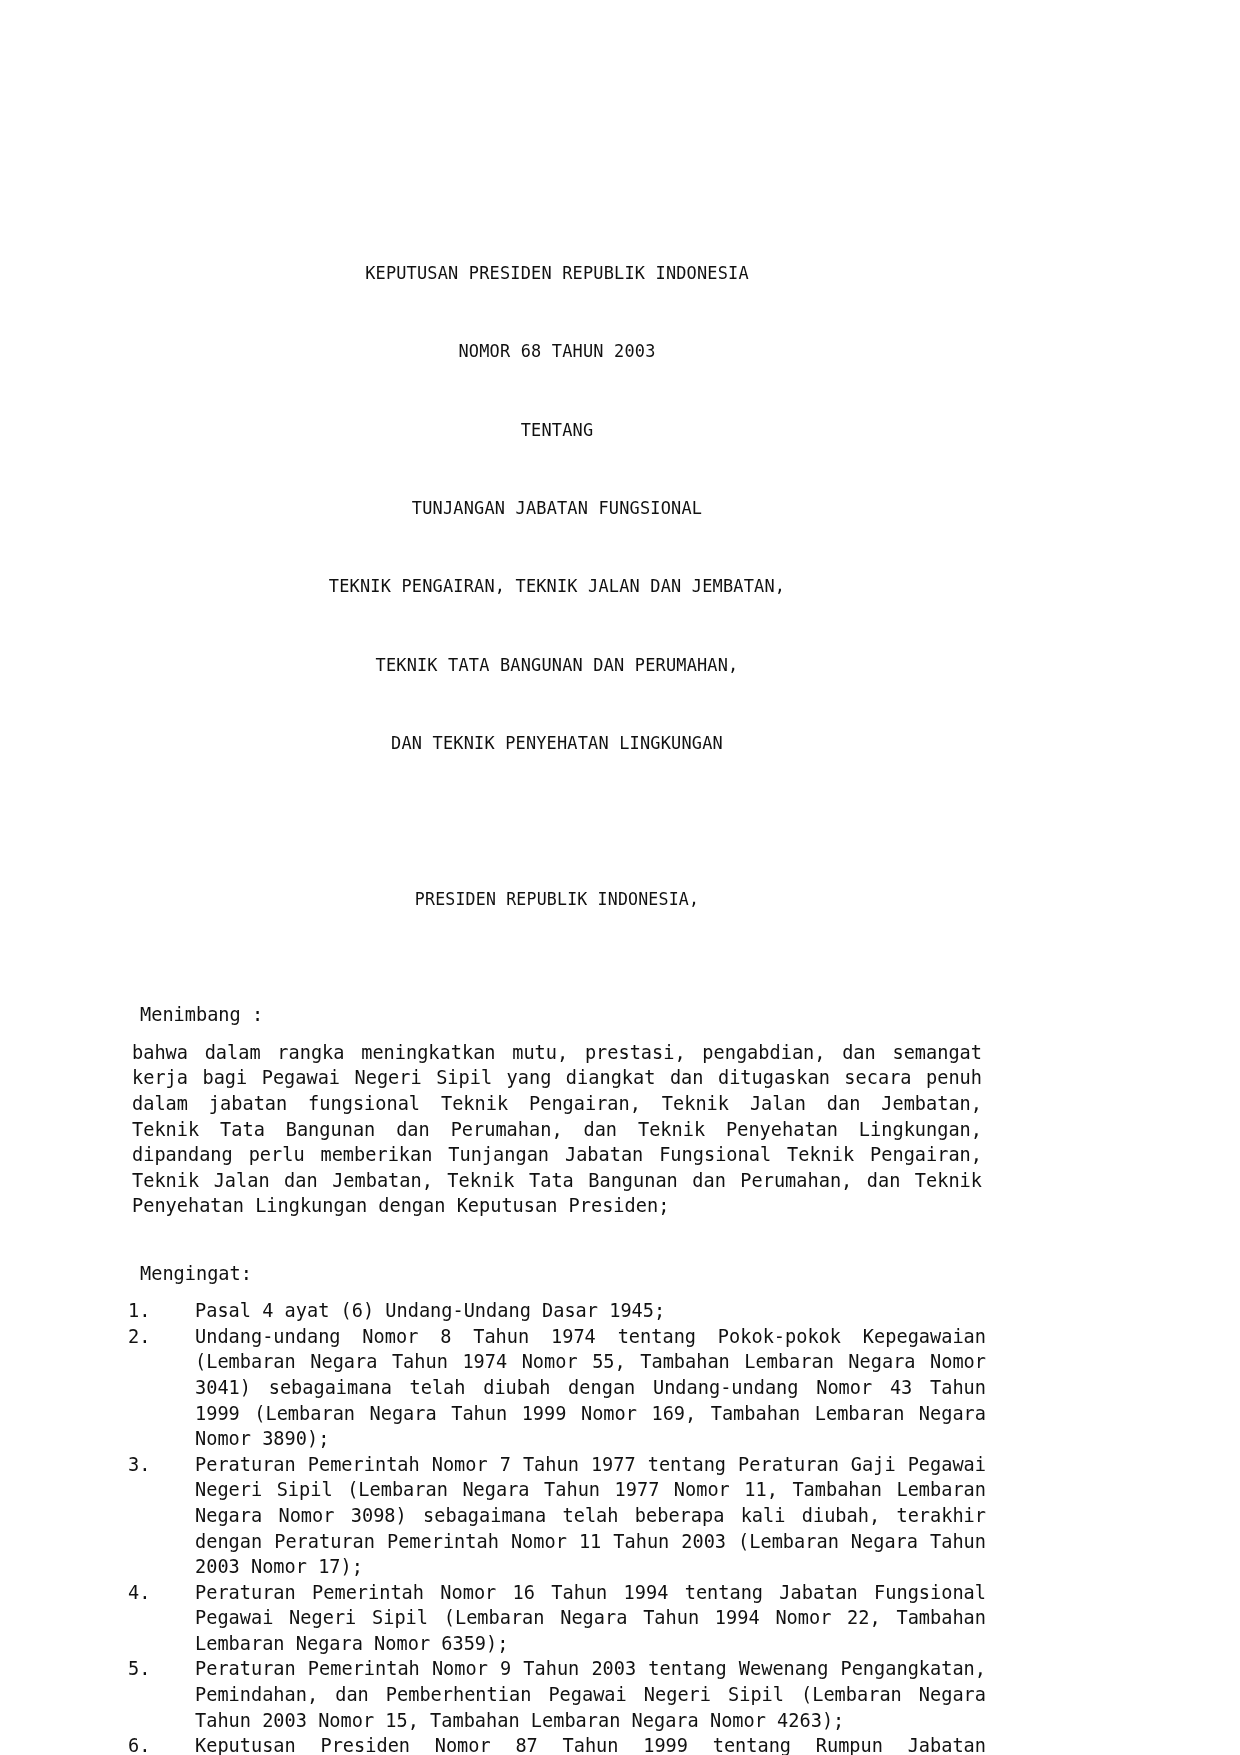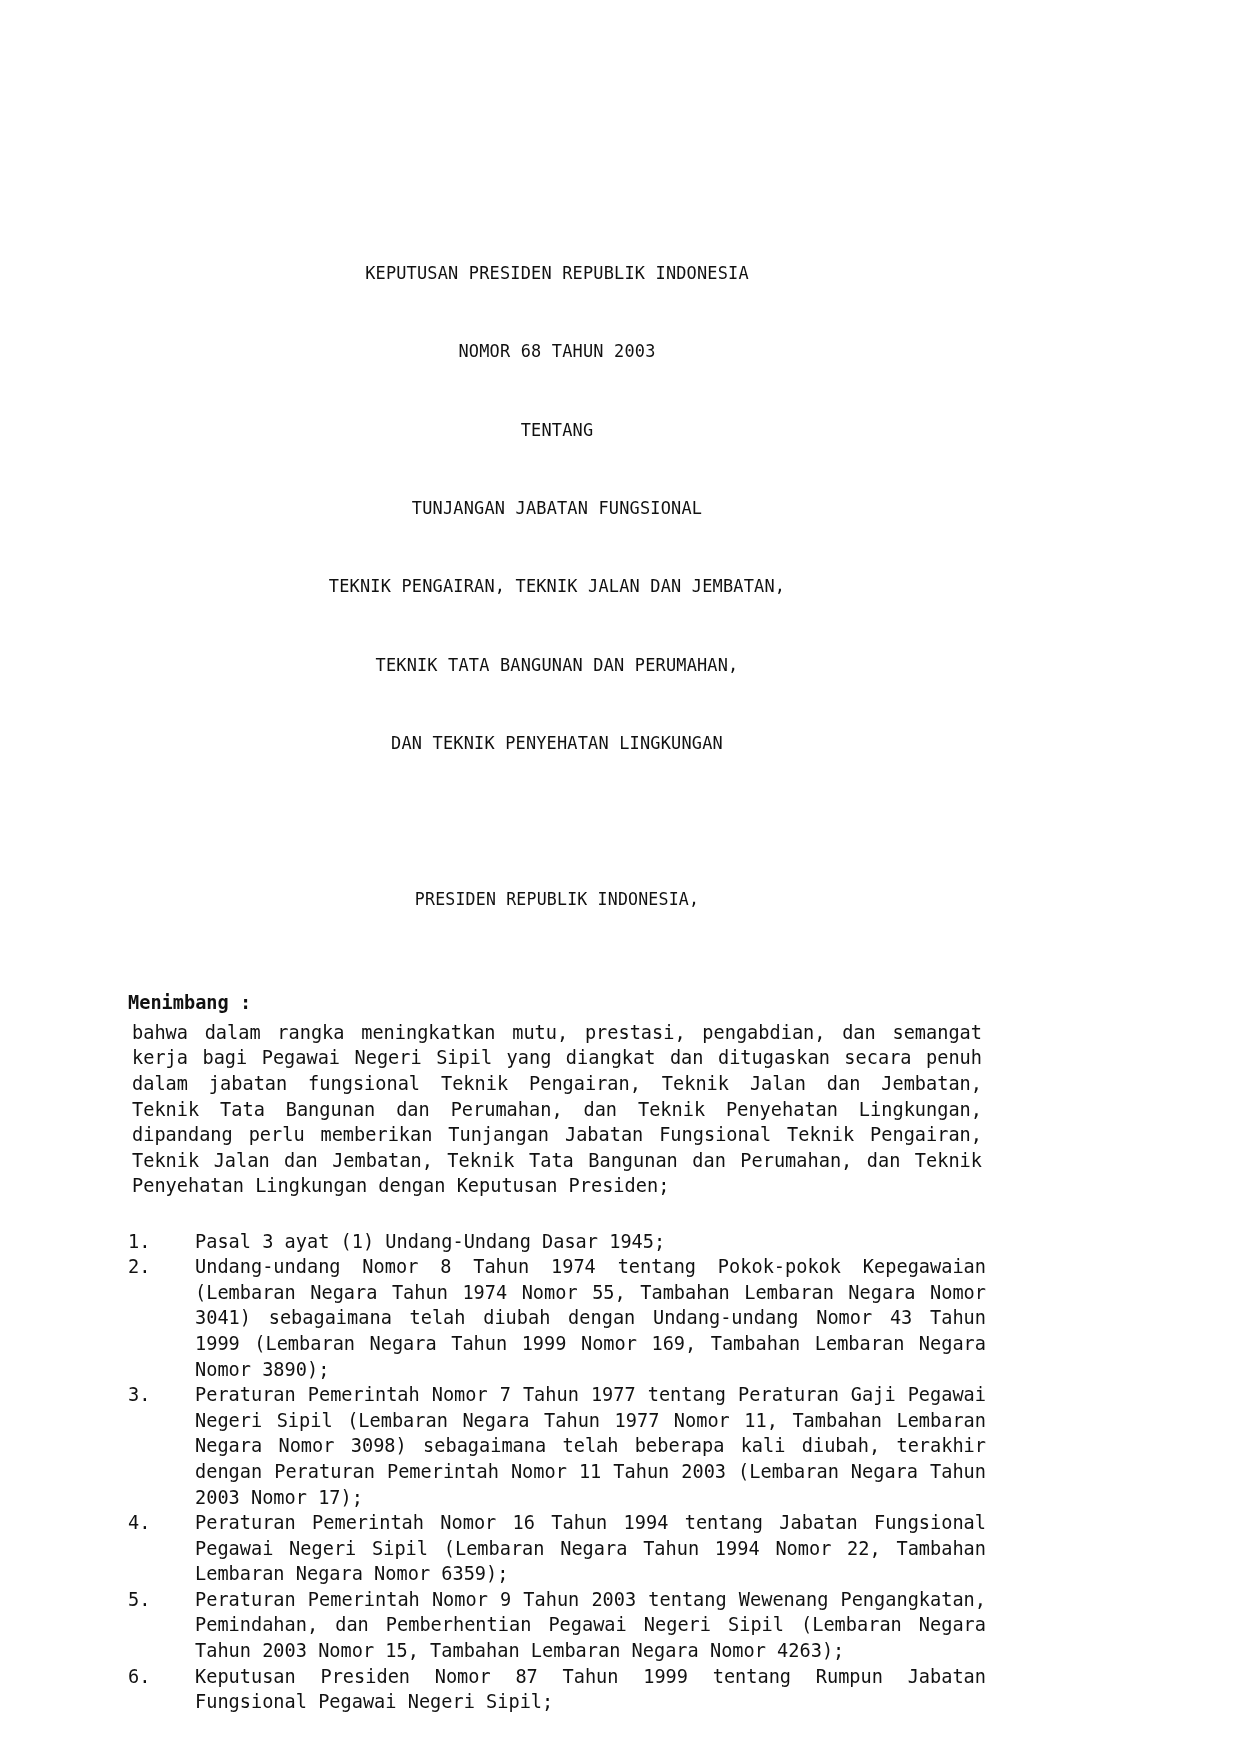--- a/index.html
+++ b/index.html
@@ -61,23 +61,22 @@
     transform-origin: center center;
   }
 
   
   .body-text {
     font-size: 18.6px;
     line-height: 25.6px;
     letter-spacing: 0px;
   }
   .lead {
-    margin: 0;
+    margin: 12px;
     white-space: pre;
-    font-weight: bold;
   }
   .para {
     margin: 4px;
     text-align: justify;
     text-justify: inter-word;
     text-align-last: left;
   }
 
   .spacer-1 { height: 25.6px; }
 
@@ -134,24 +133,25 @@
 
     <div class="body-text">
 
       <div class="spacer-1"></div>
 
       <div class="lead">Menimbang :</div>
       <div class="para">bahwa dalam rangka meningkatkan mutu, prestasi, pengabdian, dan semangat kerja bagi Pegawai Negeri Sipil yang diangkat dan ditugaskan secara penuh dalam jabatan fungsional Teknik Pengairan, Teknik Jalan dan Jembatan, Teknik Tata Bangunan dan Perumahan, dan Teknik Penyehatan Lingkungan, dipandang perlu memberikan Tunjangan Jabatan Fungsional Teknik Pengairan, Teknik Jalan dan Jembatan, Teknik Tata Bangunan dan Perumahan, dan Teknik Penyehatan Lingkungan dengan Keputusan Presiden;</div>
 
       <div class="spacer-1"></div>
 
+      <div class="lead">Mengingat:</div>
       <ol class="numlist">
         <li>
           <span class="num">1.</span>
-          <span class="itemtext">Pasal 3 ayat (1) Undang-Undang Dasar 1945;</span>
+          <span class="itemtext">Pasal 4 ayat (6) Undang-Undang Dasar 1945;</span>
         </li>
         <li>
           <span class="num">2.</span>
           <span class="itemtext">Undang-undang Nomor 8 Tahun 1974 tentang Pokok-pokok Kepegawaian (Lembaran Negara Tahun 1974 Nomor 55, Tambahan Lembaran Negara Nomor 3041) sebagaimana telah diubah dengan Undang-undang Nomor 43 Tahun 1999 (Lembaran Negara Tahun 1999 Nomor 169, Tambahan Lembaran Negara Nomor 3890);</span>
         </li>
         <li>
           <span class="num">3.</span>
           <span class="itemtext">Peraturan Pemerintah Nomor 7 Tahun 1977 tentang Peraturan Gaji Pegawai Negeri Sipil (Lembaran Negara Tahun 1977 Nomor 11, Tambahan Lembaran Negara Nomor 3098) sebagaimana telah beberapa kali diubah, terakhir dengan Peraturan Pemerintah Nomor 11 Tahun 2003 (Lembaran Negara Tahun 2003 Nomor 17);</span>
         </li>
         <li>

